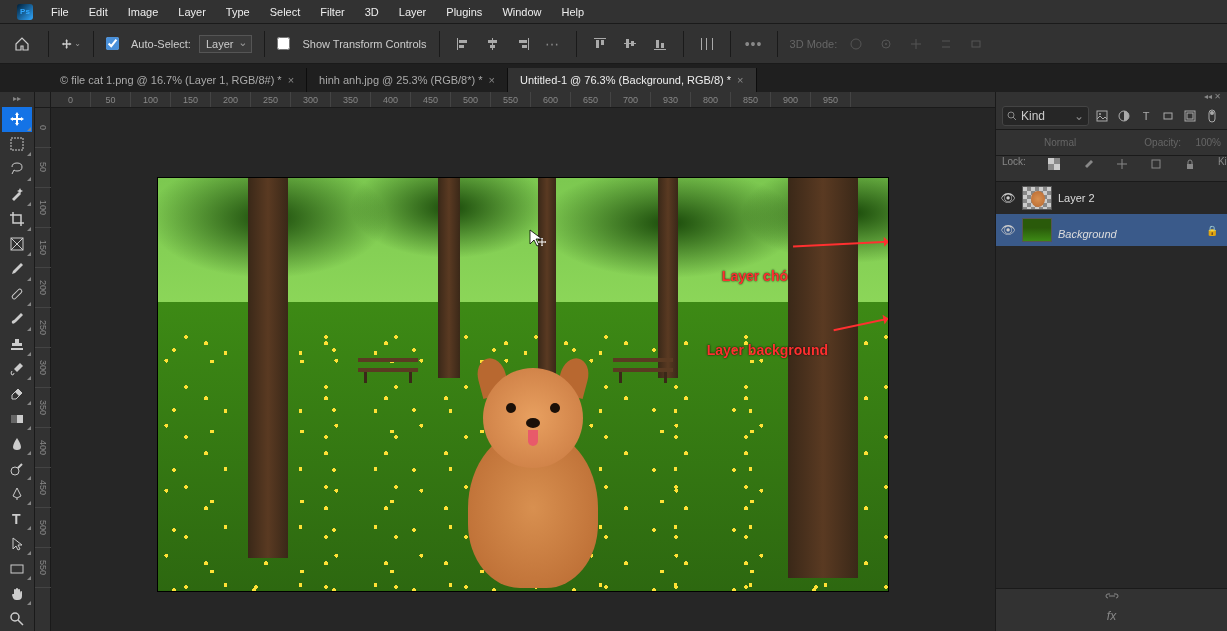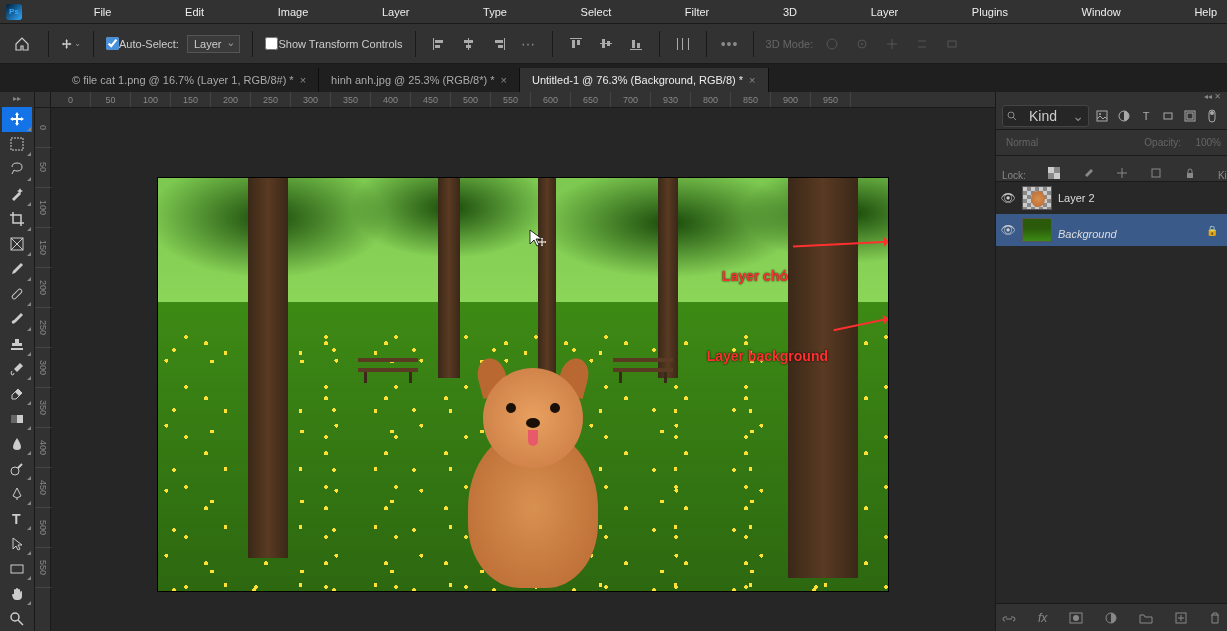--- a/index.html
+++ b/index.html
@@ -1,38 +1,38 @@
 <!DOCTYPE html>
 <html><head>
 <meta charset="utf-8">
 <style>
 * { margin: 0; padding: 0; box-sizing: border-box; font-family: "Segoe UI", Tahoma, sans-serif; }
 body { background: #323232; color: #ccc; font-size: 11px; width: 1227px; height: 631px; overflow: hidden; position: relative; }
 
 
-.menubar { height: 24px; background: #323232; display: flex; align-items: center; padding-left: 6px; border-bottom: 1px solid #1a1a1a; justify-content: space-between; }
+.menubar { height: 24px; background: #323232; display: flex; align-items: center; padding-left: 17px; border-bottom: 1px solid #1a1a1a; }
 .menubar .logo { width: 16px; height: 16px; background: linear-gradient(135deg,#001e36,#31a8ff); border-radius: 3px; display:flex; align-items:center; justify-content:center; font-size:8px; font-weight:bold; color:#31a8ff; margin-right:8px;}
 .menubar .item { padding: 4px 10px; cursor: pointer; color: #eee; }
 
 
 .optionsbar { height: 40px; background: #323232; border-bottom: 1px solid #1a1a1a; display: flex; align-items: center; padding: 0 8px; gap: 8px; }
 .optionsbar .home { width: 28px; height: 28px; display:flex; align-items:center; justify-content:center; cursor:pointer; }
 .optionsbar .sep { width:1px; height:26px; background:#1a1a1a; margin:0 4px; }
 .optionsbar .move-icon { width:20px; height:20px; display:flex; align-items:center; justify-content:center; cursor:pointer; }
 .optionsbar .chev { font-size:8px; margin-left:2px; color:#999;}
-.optionsbar label { display:flex; align-items:center; gap:0; cursor:pointer; }
+.optionsbar label { display:flex; align-items:center; gap:12px; cursor:pointer; }
 .optionsbar input[type=checkbox] { accent-color:#4a90d9; }
 .optionsbar .sel { background:#3a3a3a; border:1px solid #555; padding:2px 18px 2px 6px; position:relative; cursor:pointer; }
 .optionsbar .sel::after { content:"⌄"; position:absolute; right:4px; top:0; color:#999;}
 .optionsbar .ibtn { width:22px; height:22px; display:flex; align-items:center; justify-content:center; cursor:pointer; color:#888; }
 .optionsbar .ibtn.disabled { color:#555; }
 .optionsbar .ellipsis { font-size:14px; letter-spacing:1px; }
 
 
-.tabbar { height: 28px; background: #1f1f1f; display:flex; align-items:flex-end; padding-left: 60px; }
+.tabbar { height: 28px; background: #1f1f1f; display:flex; align-items:flex-end; padding-left: 48px; }
 .tab { padding: 6px 12px; font-size:11px; color:#aaa; background:#1f1f1f; border-right:1px solid #0d0d0d; display:flex; align-items:center; gap:6px; cursor:pointer; }
 .tab.active { background:#323232; color:#eee; }
 .tab .x { color:#888; font-size:11px; cursor:pointer; }
 
 
 .workspace { position:absolute; top:92px; left:35px; right:232px; bottom:0; background:#262626; }
 .ruler-h { position:absolute; top:0; left:16px; right:0; height:16px; background:#323232; border-bottom:1px solid #1a1a1a; display:flex; overflow:hidden;}
 .ruler-h span { width:40px; text-align:center; font-size:9px; color:#888; flex:none; border-right:1px solid #444; line-height:16px;}
 .ruler-v { position:absolute; top:16px; left:0; width:16px; bottom:0; background:#323232; border-right:1px solid #1a1a1a;}
 .ruler-v span { display:block; height:40px; font-size:9px; color:#888; writing-mode:vertical-rl; text-align:center; border-bottom:1px solid #444; line-height:16px;}
@@ -74,21 +74,21 @@
 .dog-head { position:absolute; top:20px; left:35px; width:100px; height:100px; background:radial-gradient(ellipse at center,#e8a060,#c87840); border-radius:50%;}
 .dog-ear { position:absolute; top:10px; width:28px; height:38px; background:#b86830; border-radius:50% 50% 0 0;}
 .dog-ear.l { left:30px; transform:rotate(-15deg);} .dog-ear.r { right:30px; transform:rotate(15deg);}
 .dog-eye { position:absolute; top:55px; width:10px; height:10px; background:#1a1008; border-radius:50%;}
 .dog-eye.l { left:58px;} .dog-eye.r { right:58px;}
 .dog-nose { position:absolute; top:70px; left:78px; width:14px; height:10px; background:#1a1008; border-radius:50%;}
 .dog-tongue { position:absolute; top:82px; left:80px; width:10px; height:16px; background:#e85a6a; border-radius:0 0 6px 6px;}
 
 .annot { position:absolute; color:#ff3030; font-weight:bold; font-size:14px; text-shadow:0 0 2px #000;margin-top:35px;}
 .annot1 { top:55px; right:100px;}
-.annot2 { top:135px; right:60px;}
+.annot2 { top:129px; right:60px;}
 .arrow { position:absolute; height:2px; background:#ff3030;}
 .arrow::after { content:""; position:absolute; right:-1px; top:-4px; border:5px solid transparent; border-left-color:#ff3030;}
 .ar1 { top:65px; right:-5px; width:100px; transform:rotate(-3deg);}
 .ar2 { top:145px; right:-5px; width:60px; transform:rotate(-12deg);}
 
 .cursor { position:absolute; top:50px; left:370px; pointer-events:none; z-index:10;}
 
 
 .toolbar { position:absolute; top:92px; left:0; width:35px; bottom:0; background:#323232; border-right:1px solid #1a1a1a; display:flex; flex-direction:column; align-items:center; padding-top:2px; gap:0;}
 .toolbar .tool { width:30px; height:26px; display:flex; align-items:center; justify-content:center; cursor:pointer; position:relative; color:#ccc;}
@@ -97,45 +97,45 @@
 .toolbar .expand { font-size:8px; color:#888; margin-bottom:4px; cursor:pointer;}
 
 
 .rightcol { position:absolute; top:92px; right:0; width:232px; bottom:0; background:#323232; border-left:1px solid #1a1a1a; display:flex; flex-direction:column;}
 .rightcol .collapse-bar { height:10px; text-align:right; padding-right:6px; font-size:8px; color:#888;}
 .panel-tabs { height:28px; display:flex; align-items:center; background:#282828; border-bottom:1px solid #1a1a1a;}
 .panel-tabs .ptab { padding:7px 10px; cursor:pointer; color:#888;}
 .panel-tabs .ptab.active { background:#323232; color:#eee;}
 .panel-tabs .menu { margin-left:auto; padding:4px 8px; color:#888; cursor:pointer;}
 .filter-row { height:28px; display:flex; align-items:center; padding:0 6px; gap:4px; border-bottom:1px solid #1a1a1a;}
-.filter-row .kind { flex:1; background:#262626; border:1px solid #444; border-radius:3px; padding:2px 4px; display:flex; align-items:center; gap:12px; cursor:pointer; font-size:14px;}
+.filter-row .kind { flex:1; background:#262626; border:1px solid #444; border-radius:3px; padding:2px 4px; display:flex; align-items:center; gap:4px; cursor:pointer; font-size:12px;}
 .filter-row .kind::after { content:"⌄"; margin-left:auto; color:#888;}
 .filter-row .fbtn { width:18px; height:18px; display:flex; align-items:center; justify-content:center; color:#aaa; cursor:pointer; font-size:11px;}
 .blend-row { height:26px; display:flex; align-items:center; padding:0 6px; gap:4px; border-bottom:1px solid #1a1a1a; color:#666;}
-.blend-row .blend { flex:1; padding:2px 4px; font-size:10px;}
+.blend-row .blend { flex:1; padding:2px 4px; font-size:10px;margin-left:38px;}
 .blend-row .op { font-size:10px;}
 .blend-row .opval { width:36px; text-align:right; font-size:10px;}
-.lock-row { height:26px; display:flex; align-items:flex-end; padding:0 6px; gap:22px; border-bottom:1px solid #1a1a1a; color:#888; font-size:10px;}
+.lock-row { height:26px; display:flex; align-items:flex-start; padding:0 6px; gap:22px; border-bottom:1px solid #1a1a1a; color:#888; font-size:10px;}
 .lock-row .lbtn { width:16px; height:16px; display:flex; align-items:center; justify-content:center; cursor:pointer;}
 .lock-row .fill { margin-left:auto;}
 .layers-list { flex:1; background:#282828; overflow:auto;}
 .layer { height:32px; display:flex; align-items:center; padding:0 4px; gap:6px; cursor:pointer;}
 .layer.selected { background:#3a5a8a;}
 .layer .eye { width:16px; text-align:center; color:#ccc; cursor:pointer; font-size:12px;}
 .layer .thumb { width:30px; height:24px; border:1px solid #555; background:#222;}
 .layer .thumb.checker { background:
   linear-gradient(45deg,#888 25%,transparent 25%,transparent 75%,#888 75%),
   linear-gradient(45deg,#888 25%,#ccc 25%,#ccc 75%,#888 75%);
   background-size:8px 8px; background-position:0 0,4px 4px; position:relative;}
 .layer .thumb.checker::after { content:""; position:absolute; top:4px; left:8px; width:14px; height:16px; background:radial-gradient(circle,#d89050,#b86830); border-radius:50%;}
 .layer .thumb.park { background:linear-gradient(#2a5a0a 40%,#3d8a15);}
 .layer .name { flex:1; font-size:11px; color:#ddd;}
 .layer .name.italic { font-style:italic;margin-top:8px;}
 .layer .lock { color:#aaa; font-size:10px; padding-right:4px;}
-.panel-footer { height:28px; border-top:1px solid #1a1a1a; display:flex; align-items:center; justify-content:space-between; padding:0 6px; gap:8px; color:#888;}
+.panel-footer { height:43px; border-top:1px solid #1a1a1a; display:flex; align-items:center; justify-content:flex-start; padding:0 6px; gap:8px; color:#888;flex-direction:column;}
 .panel-footer .fbtn { cursor:pointer; font-size:12px;}
 
 svg { display:block; }
 </style>
 </head>
 <body>
 
 <div class="menubar">
   <div class="logo">Ps</div>
   <div class="item">File</div>

